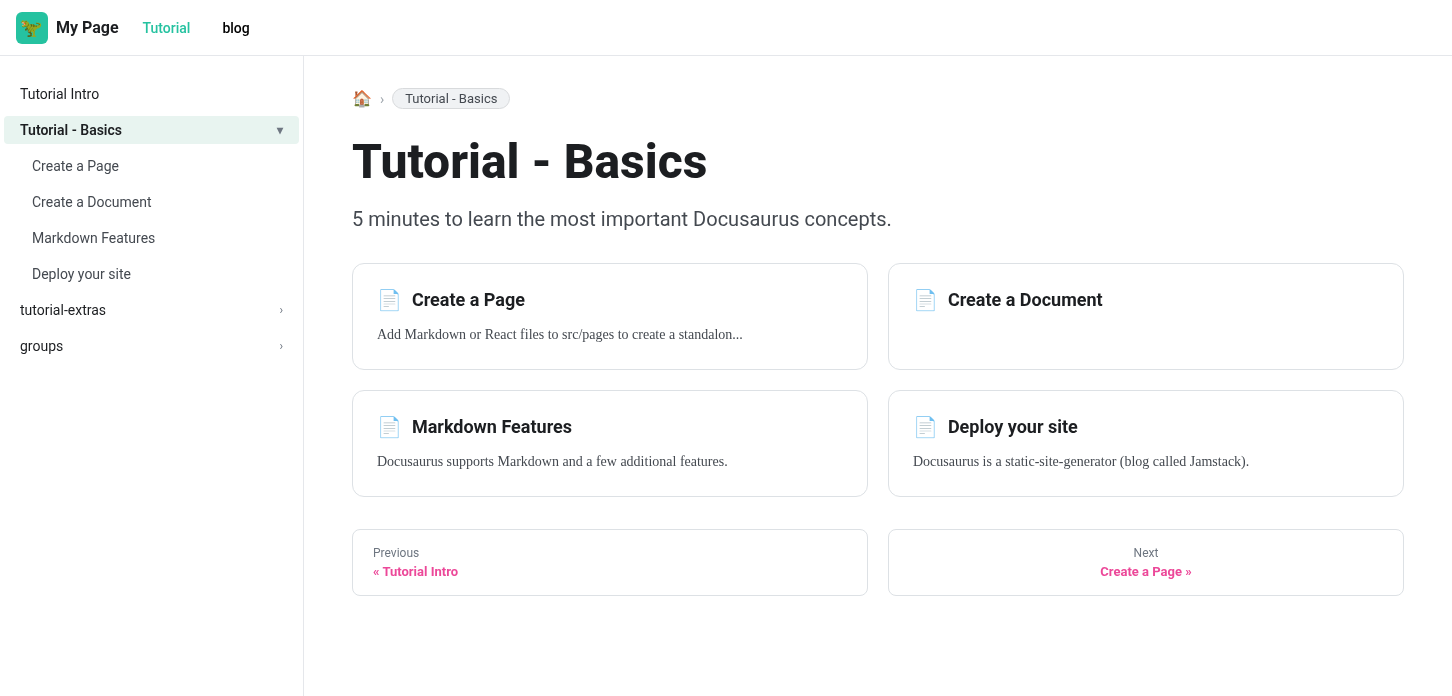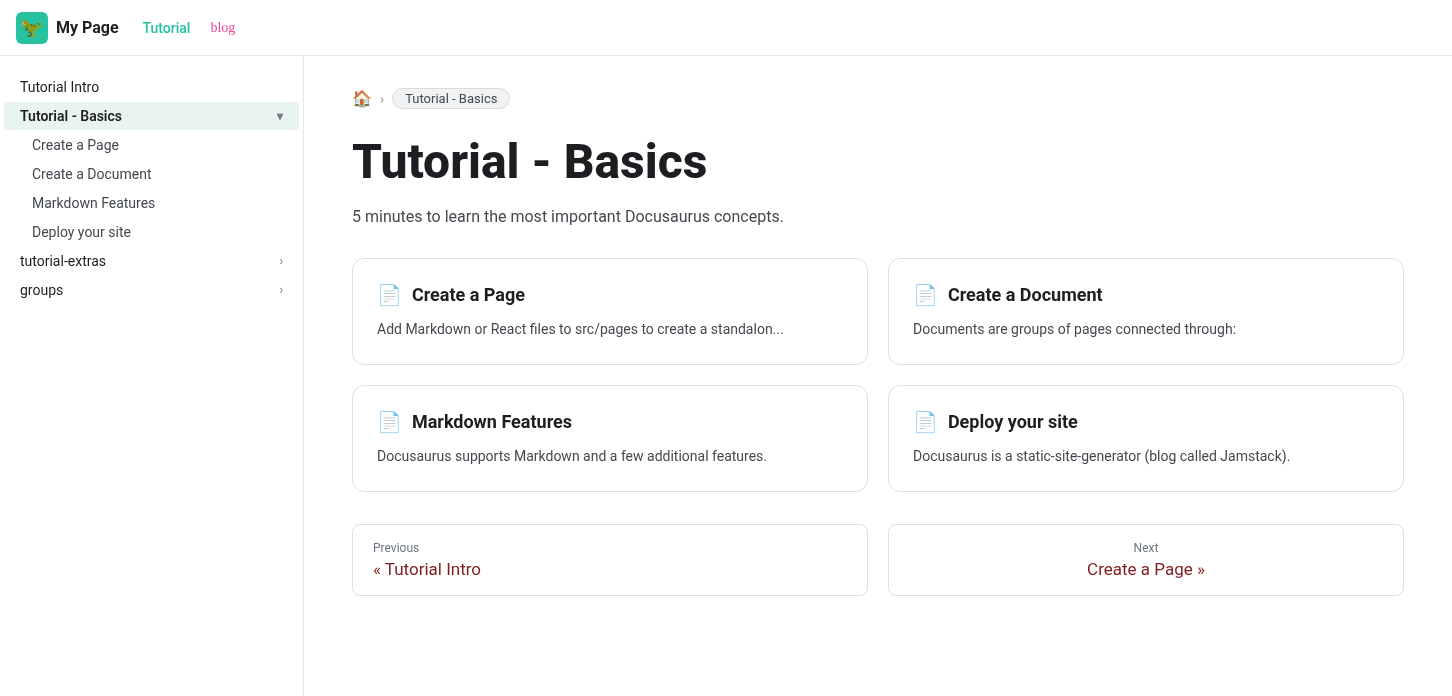--- a/index.html
+++ b/index.html
@@ -32,30 +32,30 @@
       height: 32px;
       background: #25c2a0;
       border-radius: 6px;
       display: flex;
       align-items: center;
       justify-content: center;
       font-size: 18px;
     }
     .navbar-links {
       display: flex;
-      gap: 20px;
+      gap: 32px;
     }
     .navbar-link {
       font-size: 14px;
       font-weight: 500;
       color: #25c2a0;
       text-decoration: none;
       cursor: pointer;
     }
-    .navbar-link.plain { color: #ec4899; font-family: Liberation Serif, serif; }
+    .navbar-link.plain { color: #000000; }
 
     
     .layout {
       display: flex;
       margin-top: 56px;
       min-height: calc(100vh - 56px);
     }
 
     
     .sidebar {
@@ -71,21 +71,21 @@
     }
     .sidebar-item {
       display: flex;
       align-items: center;
       justify-content: space-between;
       padding: 6px 16px;
       font-size: 14px;
       color: #1c1e21;
       cursor: pointer;
       border-radius: 4px;
-      margin: 1px 4px;
+      margin: 8px 4px;
       text-align: center;
     }
     .sidebar-item.active {
       background: #e8f4f0;
       color: #1c1e21;
       font-weight: 600;
     }
     .sidebar-item.sub {
       padding-left: 28px;
       font-weight: 400;
@@ -130,21 +130,21 @@
 
     
     .page-title {
       font-size: 48px;
       font-weight: 800;
       color: #1c1e21;
       margin-bottom: 16px;
       line-height: 1.2;
     }
     .page-subtitle {
-      font-size: 16px;
+      font-size: 20px;
       color: #444950;
       margin-bottom: 32px;
     }
 
     
     .cards-grid {
       display: grid;
       grid-template-columns: 1fr 1fr;
       gap: 20px;
       margin-bottom: 32px;
@@ -165,20 +165,21 @@
       color: #1c1e21;
       margin-bottom: 12px;
     }
     .card-icon {
       font-size: 20px;
     }
     .card-desc {
       font-size: 14px;
       color: #444950;
       line-height: 1.5;
+      font-family: Liberation Serif, serif;
     }
 
     
     .pagination {
       display: grid;
       grid-template-columns: 1fr 1fr;
       gap: 20px;
       margin-top: 16px;
     }
     .pagination-btn {
@@ -188,23 +189,23 @@
       cursor: pointer;
       transition: box-shadow 0.15s;
     }
     .pagination-btn.next { text-align: center; }
     .pagination-label {
       font-size: 12px;
       color: #6e7681;
       margin-bottom: 4px;
     }
     .pagination-link {
-      font-size: 17px;
-      font-weight: 400;
-      color: #7f1d1d;
+      font-size: 13px;
+      font-weight: 700;
+      color: #ec4899;
     }
   </style>
 </head>
 <body>
 
 <nav class="navbar">
   <a class="navbar-brand">
     <div class="brand-logo">
       <span>🦖</span>
     </div>
@@ -265,21 +266,20 @@
           <span class="card-icon">📄</span>
           <span>Create a Page</span>
         </div>
         <p class="card-desc">Add Markdown or React files to src/pages to create a standalon...</p>
       </div>
       <div class="card">
         <div class="card-title">
           <span class="card-icon">📄</span>
           <span>Create a Document</span>
         </div>
-        <p class="card-desc">Documents are groups of pages connected through:</p>
       </div>
       <div class="card">
         <div class="card-title">
           <span class="card-icon">📄</span>
           <span>Markdown Features</span>
         </div>
         <p class="card-desc">Docusaurus supports Markdown and a few additional features.</p>
       </div>
       <div class="card">
         <div class="card-title">

